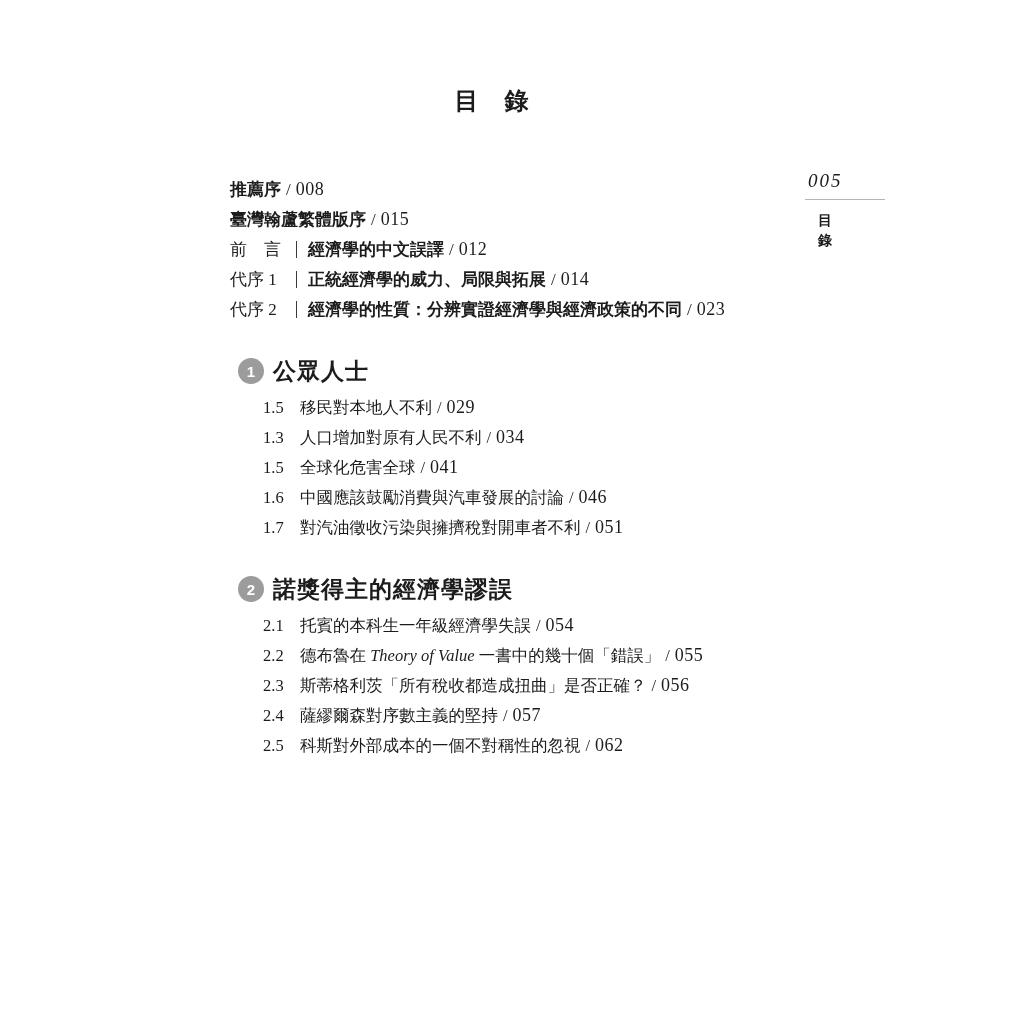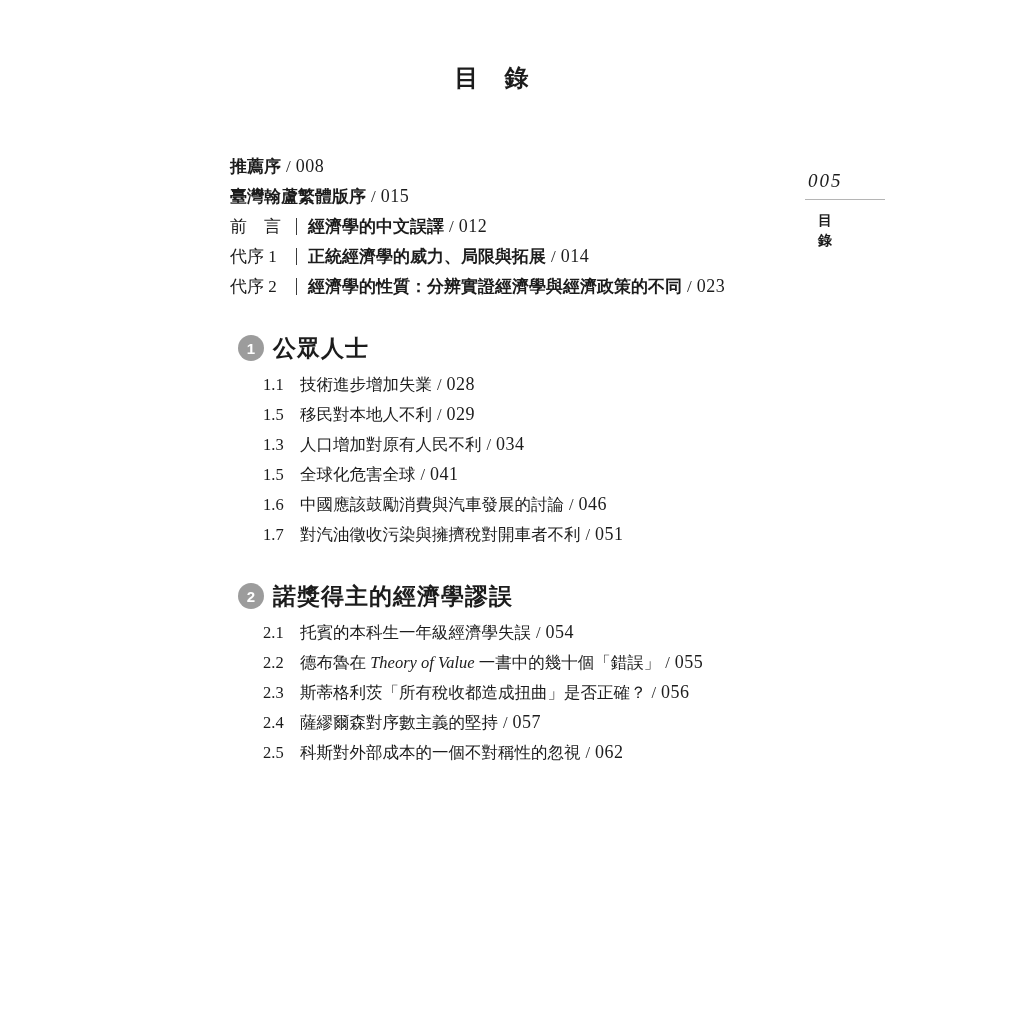--- a/index.html
+++ b/index.html
@@ -8,21 +8,21 @@
     color:#1c1c1c;
     background:#ffffff;
   }
   .page {
     position:relative;
     width:1015px; height:1015px;
     background:#ffffff;
     overflow:hidden;
   }
   .toc-title {
-    margin:0; padding-top:62px;
+    margin:0; padding-top:85px;
     text-align:center;
     font-size:24px; font-weight:bold;
     letter-spacing:10px;
     padding-right:22px; 
   }
   
   .folio { position:absolute; left:805px; top:170px; width:80px; }
   .folio-num {
     font-style:italic; font-size:19px; letter-spacing:2px;
     padding-left:3px; line-height:22px;
@@ -102,23 +102,20 @@
     </div>
   </div>
 
   <div class="chapter-heading">
     <span class="badge">1</span>
     <span class="chapter-title">公眾人士</span>
   </div>
 
   <div class="items">
     <div class="item">
-      <span class="inum">1.1</span><span class="ititle">技術進步增加失業</span><span class="sep">/</span><span class="pg">028</span>
-    </div>
-    <div class="item">
       <span class="inum">1.5</span><span class="ititle">移民對本地人不利</span><span class="sep">/</span><span class="pg">029</span>
     </div>
     <div class="item">
       <span class="inum">1.3</span><span class="ititle">人口增加對原有人民不利</span><span class="sep">/</span><span class="pg">034</span>
     </div>
     <div class="item">
       <span class="inum">1.5</span><span class="ititle">全球化危害全球</span><span class="sep">/</span><span class="pg">041</span>
     </div>
     <div class="item">
       <span class="inum">1.6</span><span class="ititle">中國應該鼓勵消費與汽車發展的討論</span><span class="sep">/</span><span class="pg">046</span>

